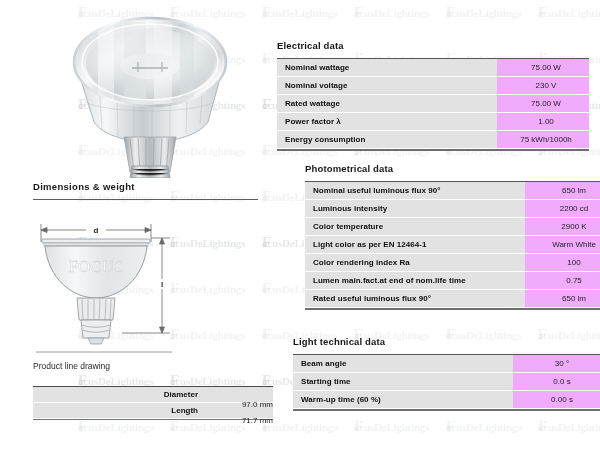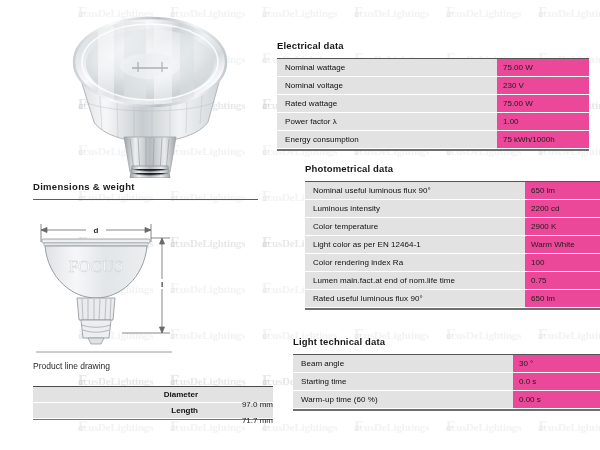--- a/index.html
+++ b/index.html
@@ -185,34 +185,35 @@
   .drow:last-of-type {
     border-bottom: none;
   }
   .dlabel {
     width: 220px;
     box-sizing: border-box;
     padding-left: 8px;
     height: 17px;
     line-height: 17px;
     font-size: 8px;
-    font-weight: normal;
+    font-weight: bold;
     color: #0e0e0e;
     background: #e2e2e2;
     letter-spacing: 0.05px;
   }
   .dvalue {
     flex: 1;
     height: 17px;
     line-height: 17px;
     padding-left: 6px;
     font-size: 8px;
     color: #1d1d1d;
-    background: #ec4899;
+    background: #f0abfc;
     box-sizing: border-box;
+    text-align: center;
   }
 
   #section-electrical { top: 40px; }
   #section-photometrical { top: 163px; padding-left: 28px; }
   #section-light-technical { top: 336px; margin-left: 16px; }
 </style>
 </head>
 <body>
 
 <div id="watermark-layer">

